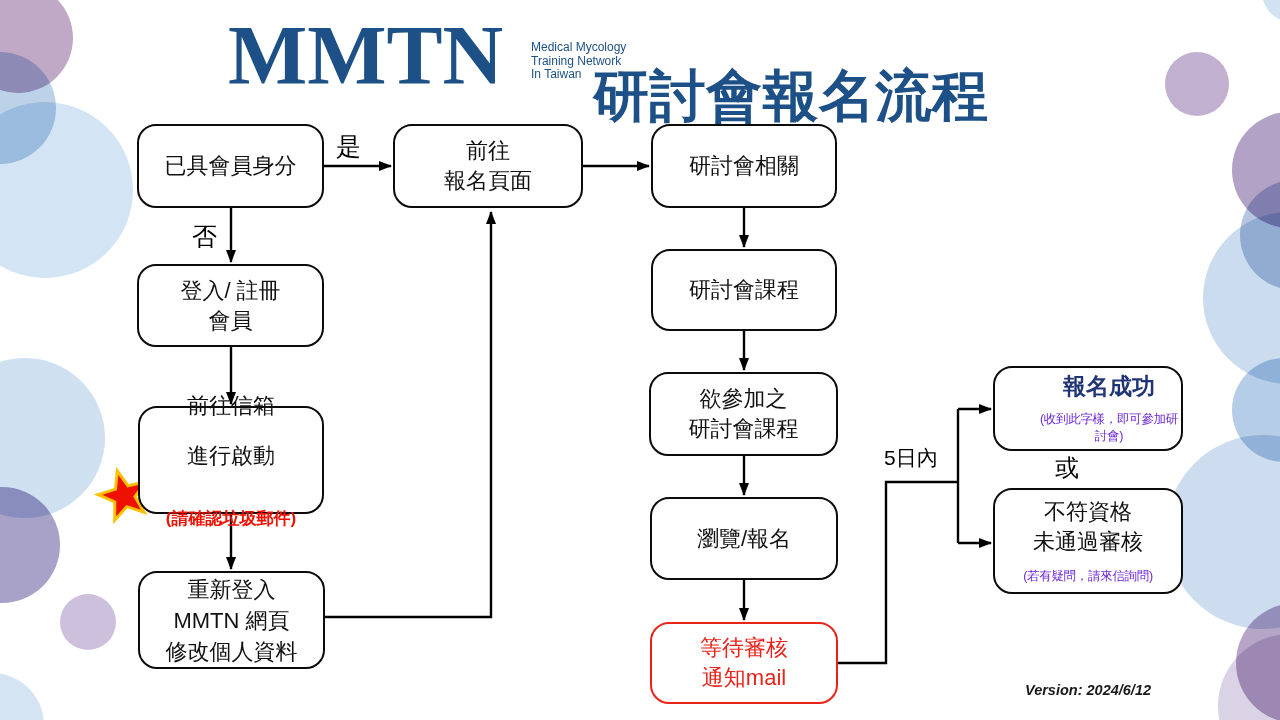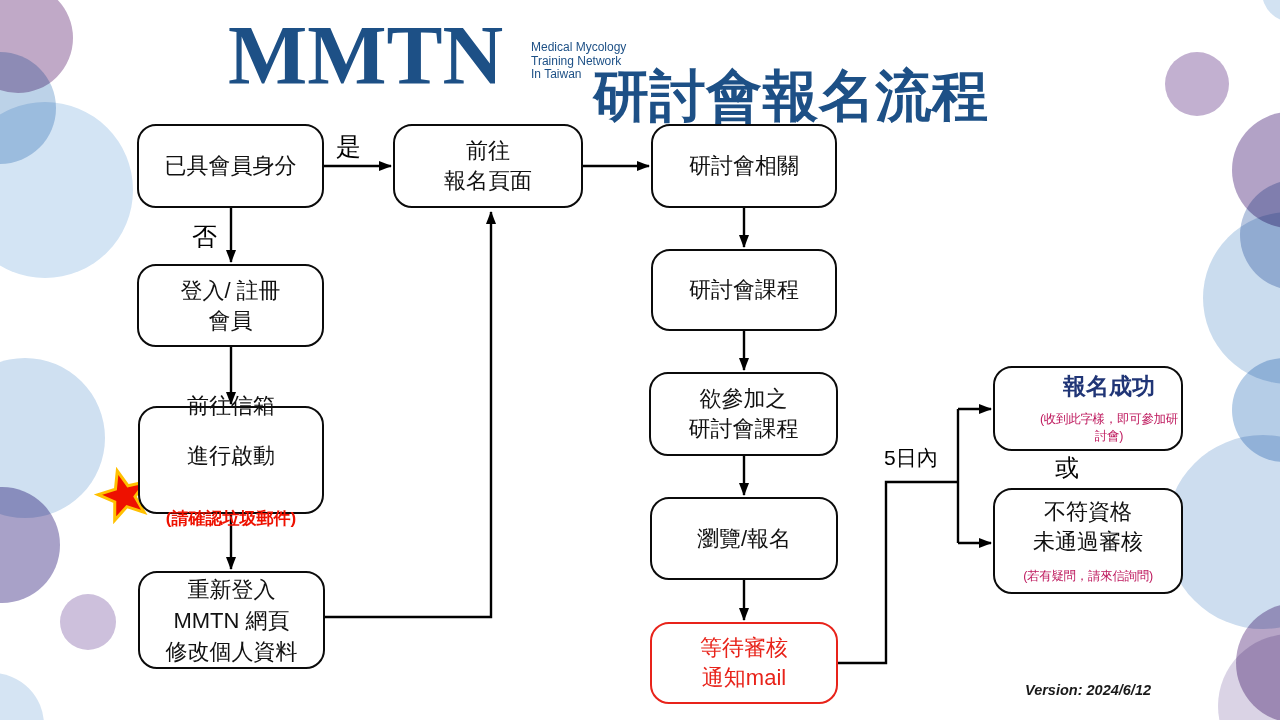--- a/index.html
+++ b/index.html
@@ -62,21 +62,21 @@
   .b-courses  {left:651px;top:249px;width:186px;height:82px;}
   .b-activate {left:138px;top:406px;width:186px;height:108px;gap:20px;}
   .b-desired  {left:649px;top:372px;width:189px;height:84px;}
   .b-browse   {left:650px;top:497px;width:188px;height:83px;}
   .b-relogin  {left:138px;top:571px;width:187px;height:98px;line-height:31px;}
   .b-wait     {left:650px;top:622px;width:188px;height:82px;border-color:#e8231a;color:#e8231a;}
   .b-success  {left:993px;top:366px;width:190px;height:85px;padding-left:42px;}
   .b-rejected {left:993px;top:488px;width:190px;height:106px;}
   .note-red{font-size:17px;line-height:21px;font-weight:700;color:#ee1100;margin-top:17px;}
   .success-title{font-size:23px;font-weight:700;color:#203576;line-height:27px;}
-  .note-small{font-size:12.5px;line-height:17px;color:#be185d;margin-top:11px;letter-spacing:-0.3px;}
+  .note-small{font-size:12.5px;line-height:17px;color:#6d28d9;margin-top:11px;letter-spacing:-0.3px;}
 
   
   .edge-label{position:absolute;z-index:2;color:#000;}
   .lbl-yes {left:336px; top:130px;font-size:25px;}
   .lbl-no  {left:192px; top:220px;font-size:25px;}
   .lbl-days{left:884px; top:444px;font-size:21px;}
   .lbl-or  {left:1055px;top:452px;font-size:24px;}
 
   .version{
     position:absolute;left:1025px;top:682px;z-index:2;

